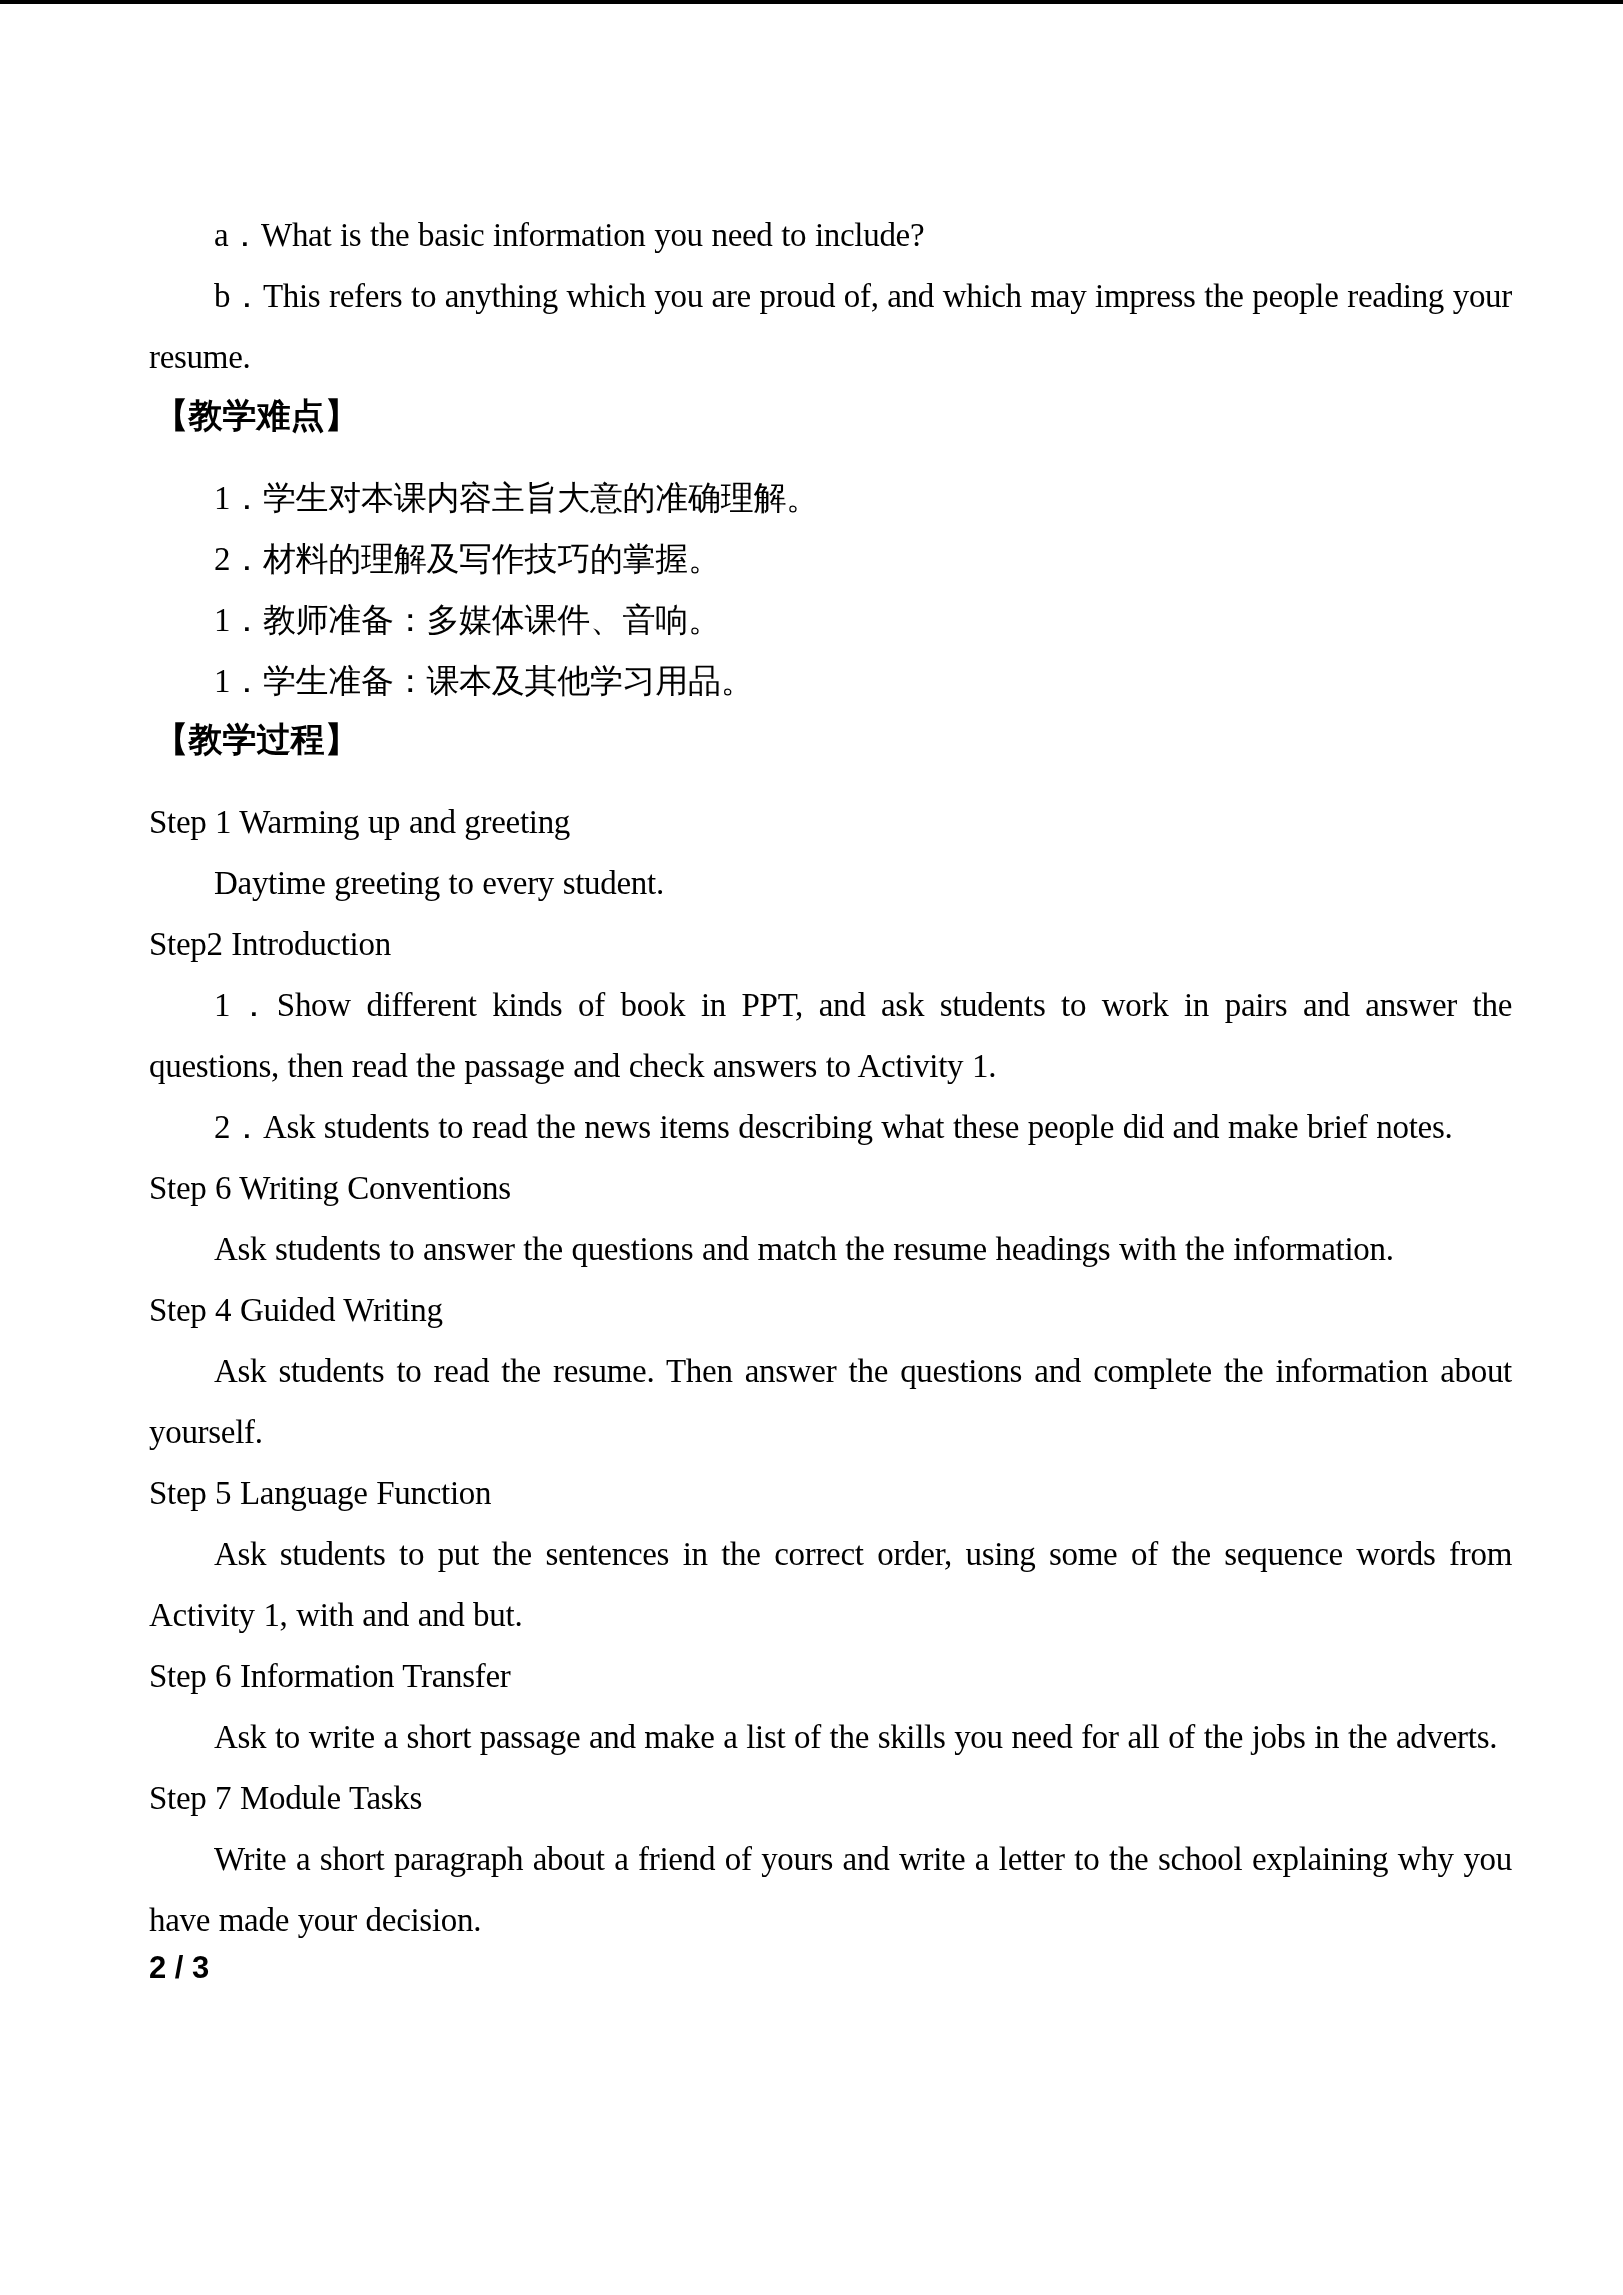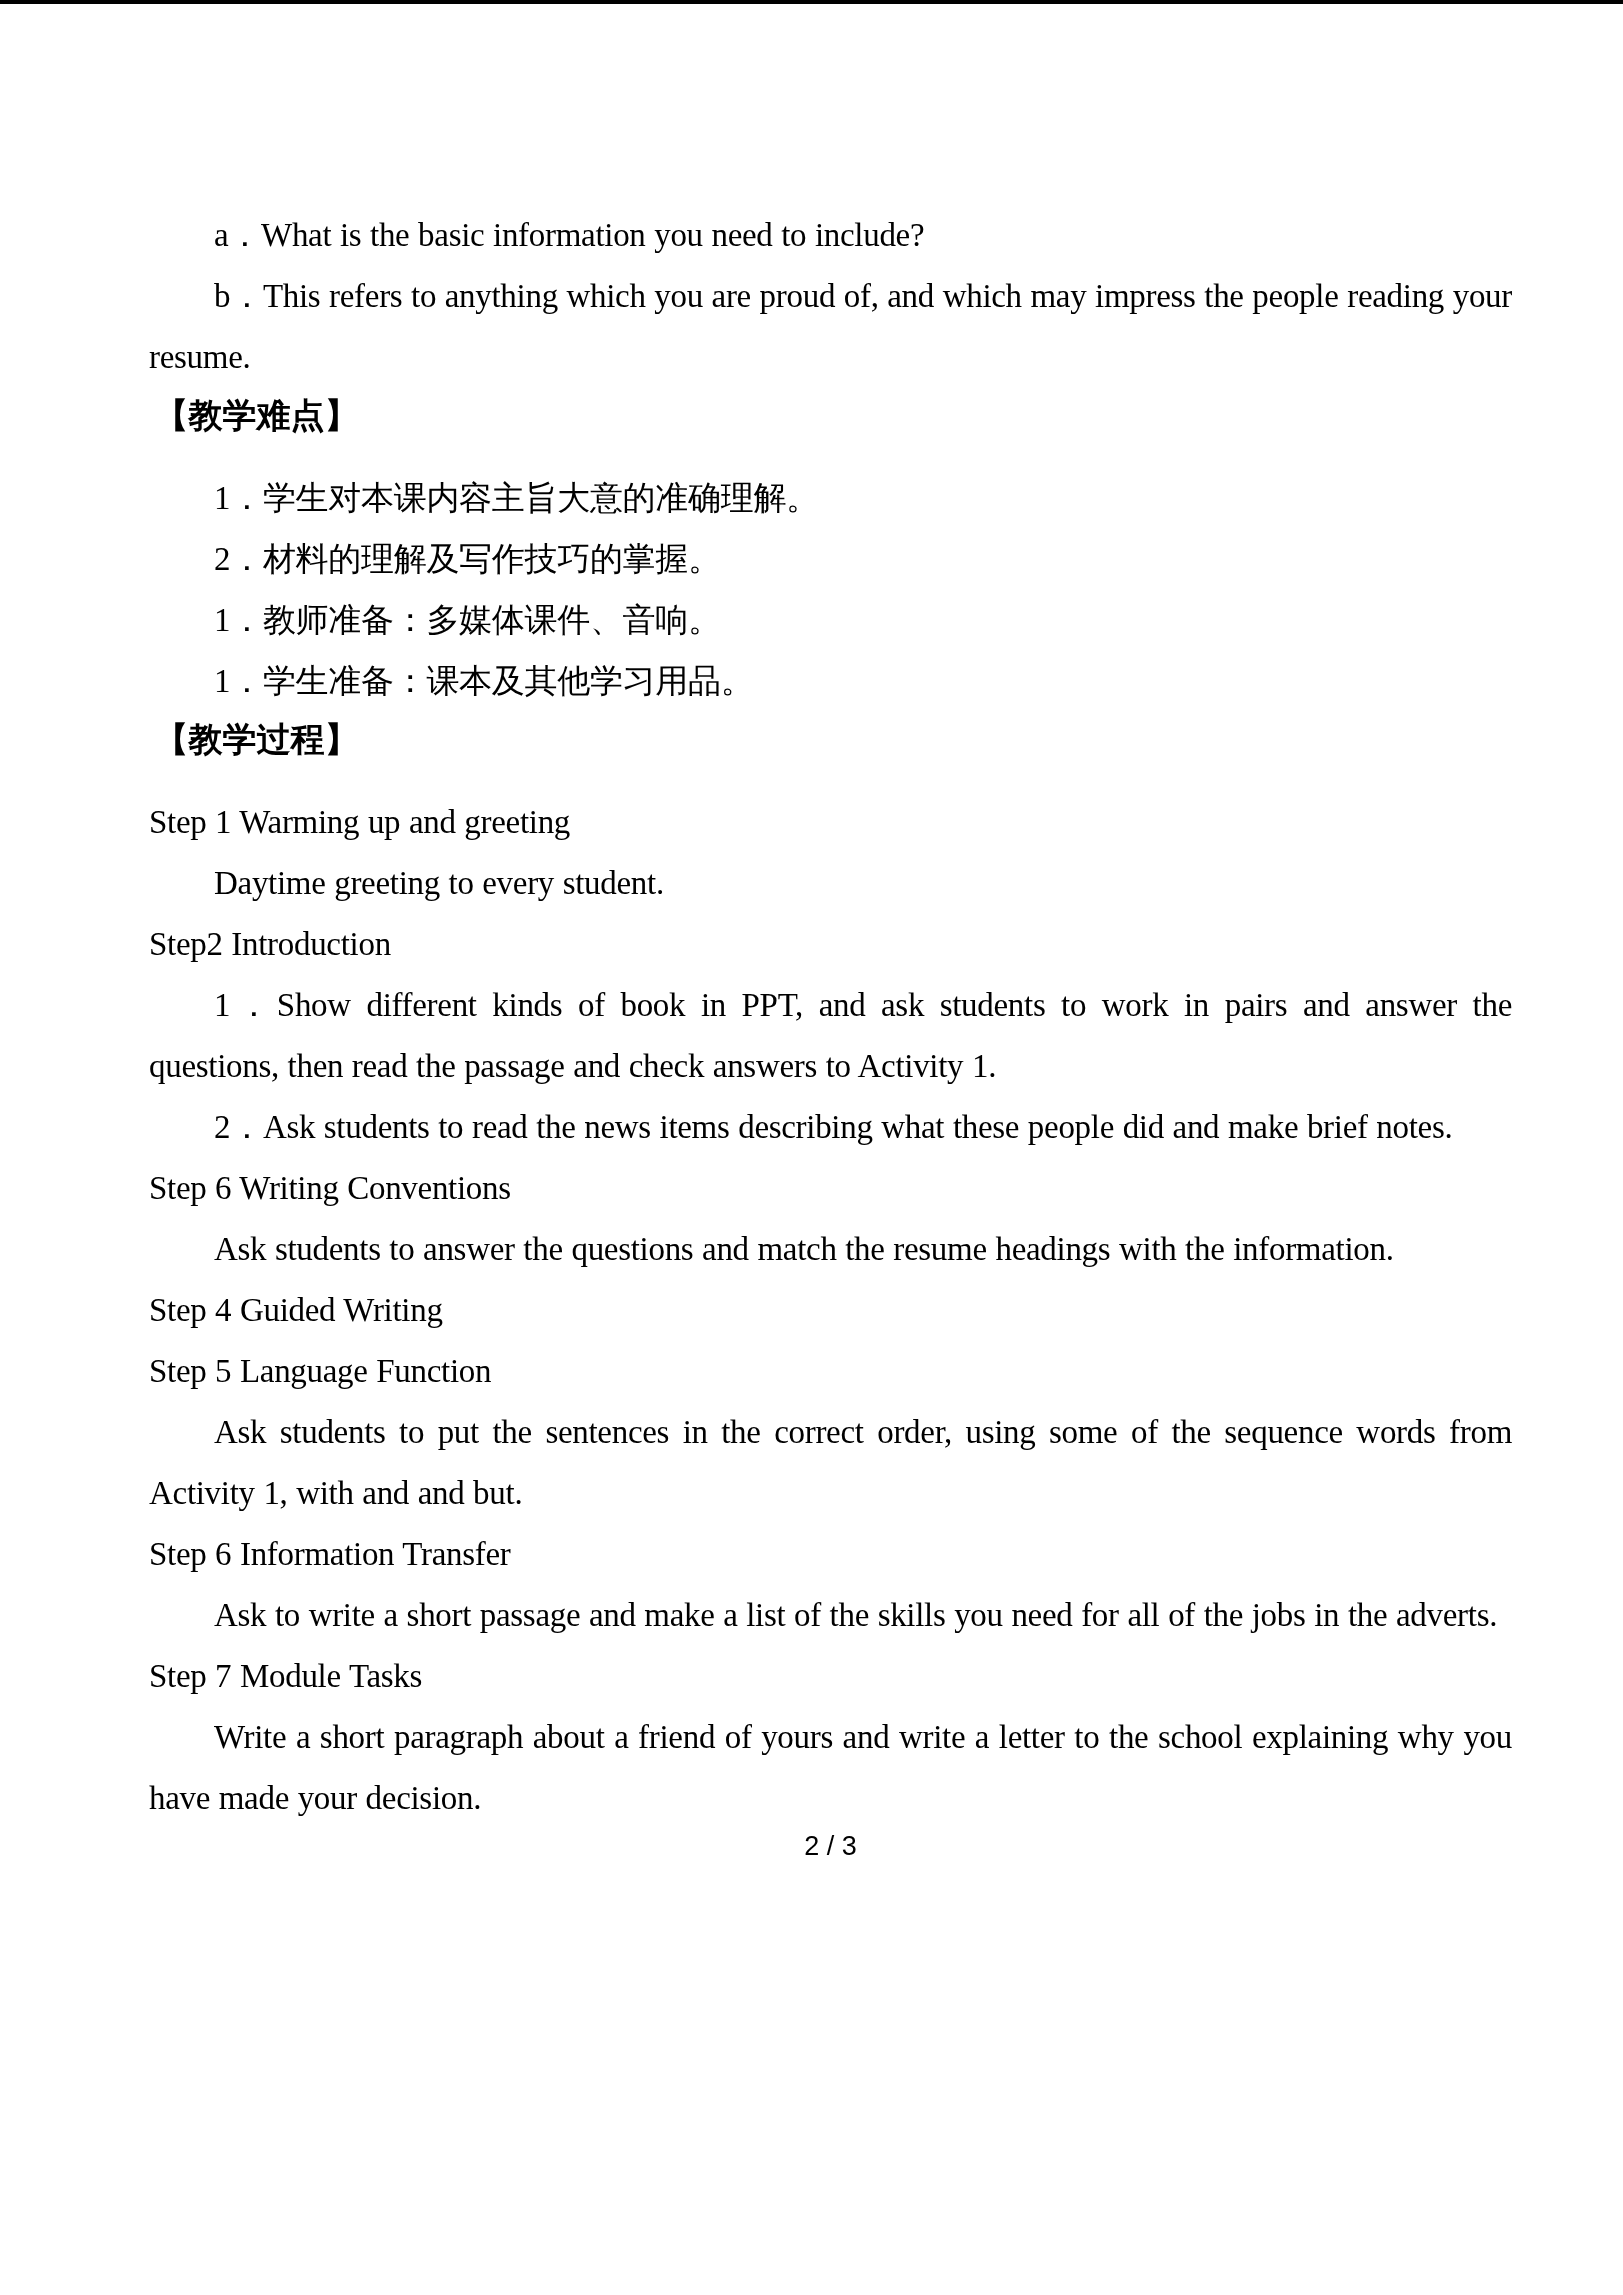--- a/index.html
+++ b/index.html
@@ -44,24 +44,24 @@
   .content h2.heading {
     margin: 0 0 19px 5.5px;
     font-size: 34px;
     line-height: 61px;
     font-weight: bold;
     letter-spacing: 0;
     font-family: Liberation Mono, monospace;
   }
   .footer {
     margin-top: 0;
-    text-align: center;
+    text-align: left;
     font-family: "Liberation Sans", "DejaVu Sans", sans-serif;
-    font-weight: normal;
-    font-size: 27px;
+    font-weight: bold;
+    font-size: 31px;
     line-height: 34px;
   }
 </style>
 </head>
 <body>
 
 <div class="page">
   <div class="top-bar"></div>
   <div class="content">
     <p class="indent">a．What is the basic information you need to include?</p>
@@ -73,20 +73,21 @@
     <p class="indent">1．学生准备：课本及其他学习用品。</p>
     <h2 class="heading">【教学过程】</h2>
     <p class="">Step 1 Warming up and greeting</p>
     <p class="indent">Daytime greeting to every student.</p>
     <p class="">Step2 Introduction</p>
     <p class="indent justify">1．Show different kinds of book in PPT, and ask students to work in pairs and answer the questions, then read the passage and check answers to Activity 1.</p>
     <p class="indent justify">2．Ask students to read the news items describing what these people did and make brief notes.</p>
     <p class="">Step 6 Writing Conventions</p>
     <p class="indent">Ask students to answer the questions and match the resume headings with the information.</p>
     <p class="">Step 4 Guided Writing</p>
+    <p class="indent justify">Ask students to read the resume. Then answer the questions and complete the information about yourself.</p>
     <p class="">Step 5 Language Function</p>
     <p class="indent justify">Ask students to put the sentences in the correct order, using some of the sequence words from Activity 1, with and and but.</p>
     <p class="">Step 6 Information Transfer</p>
     <p class="indent justify">Ask to write a short passage and make a list of the skills you need for all of the jobs in the adverts.</p>
     <p class="">Step 7 Module Tasks</p>
     <p class="indent justify">Write a short paragraph about a friend of yours and write a letter to the school explaining why you have made your decision.</p>
     <div class="footer">2 / 3</div>
   </div>
 </div>
 

